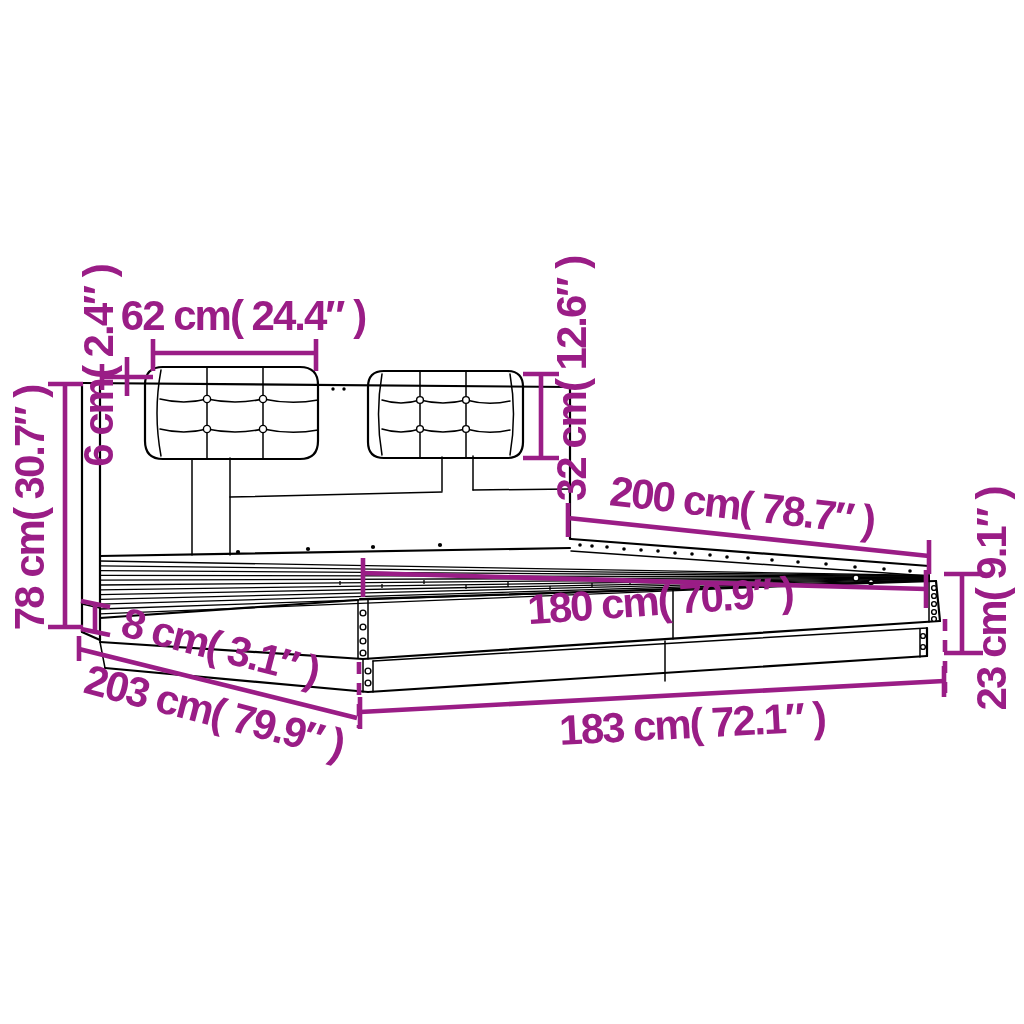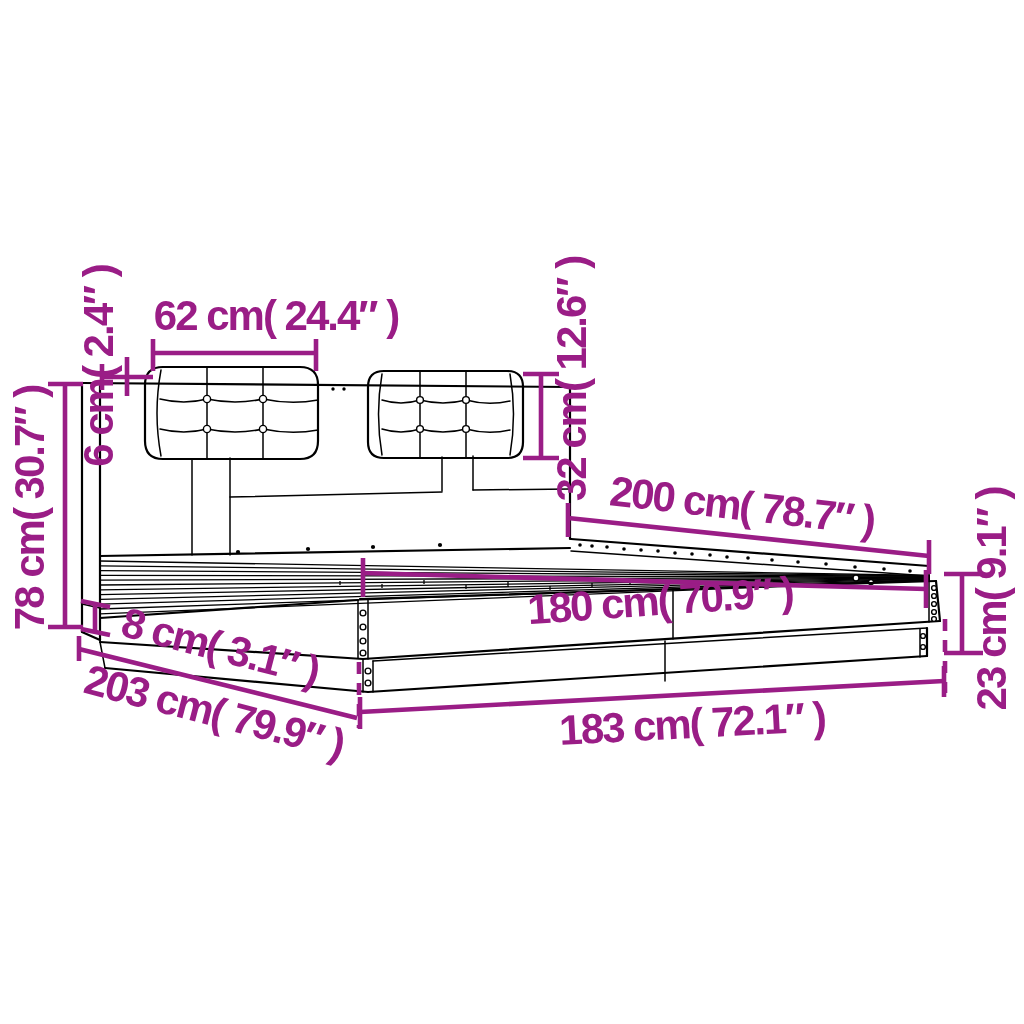--- a/index.html
+++ b/index.html
@@ -226,21 +226,21 @@
         <path class="dim" d="M962,574 L962,653"></path>
         <path class="dim" d="M944,574 L983,574"></path>
         <path class="dim" d="M944,653 L983,653"></path>
       </g>
 
       <path class="dim-dash" d="M359,662 L359,728"></path>
       <path class="dim-dash" d="M945,619 L945,693"></path>
     </g>
   </svg>
 
-  <div class="dim-label" style="left:243px;top:316px;transform:translate(-50%,-50%);margin-left:33px;">62 cm( 24.4″ )</div>
+  <div class="dim-label" style="left:243px;top:316px;transform:translate(-50%,-50%);">62 cm( 24.4″ )</div>
 
   <div class="dim-label" style="left:99px;top:366px;transform:translate(-50%,-50%) rotate(-90deg);">6 cm( 2.4″ )</div>
 
   <div class="dim-label" style="left:30px;top:508px;transform:translate(-50%,-50%) rotate(-90deg);">78 cm( 30.7″ )</div>
 
   <div class="dim-label" style="left:572px;top:379px;transform:translate(-50%,-50%) rotate(-90deg);">32 cm( 12.6″ )</div>
 
   <div class="dim-label" style="left:742px;top:506px;transform:translate(-50%,-50%) rotate(6.5deg);">200 cm( 78.7″ )</div>
 
   <div class="dim-label" style="left:660px;top:601px;transform:translate(-50%,-50%) rotate(-4deg);">180 cm( 70.9″ )</div>

